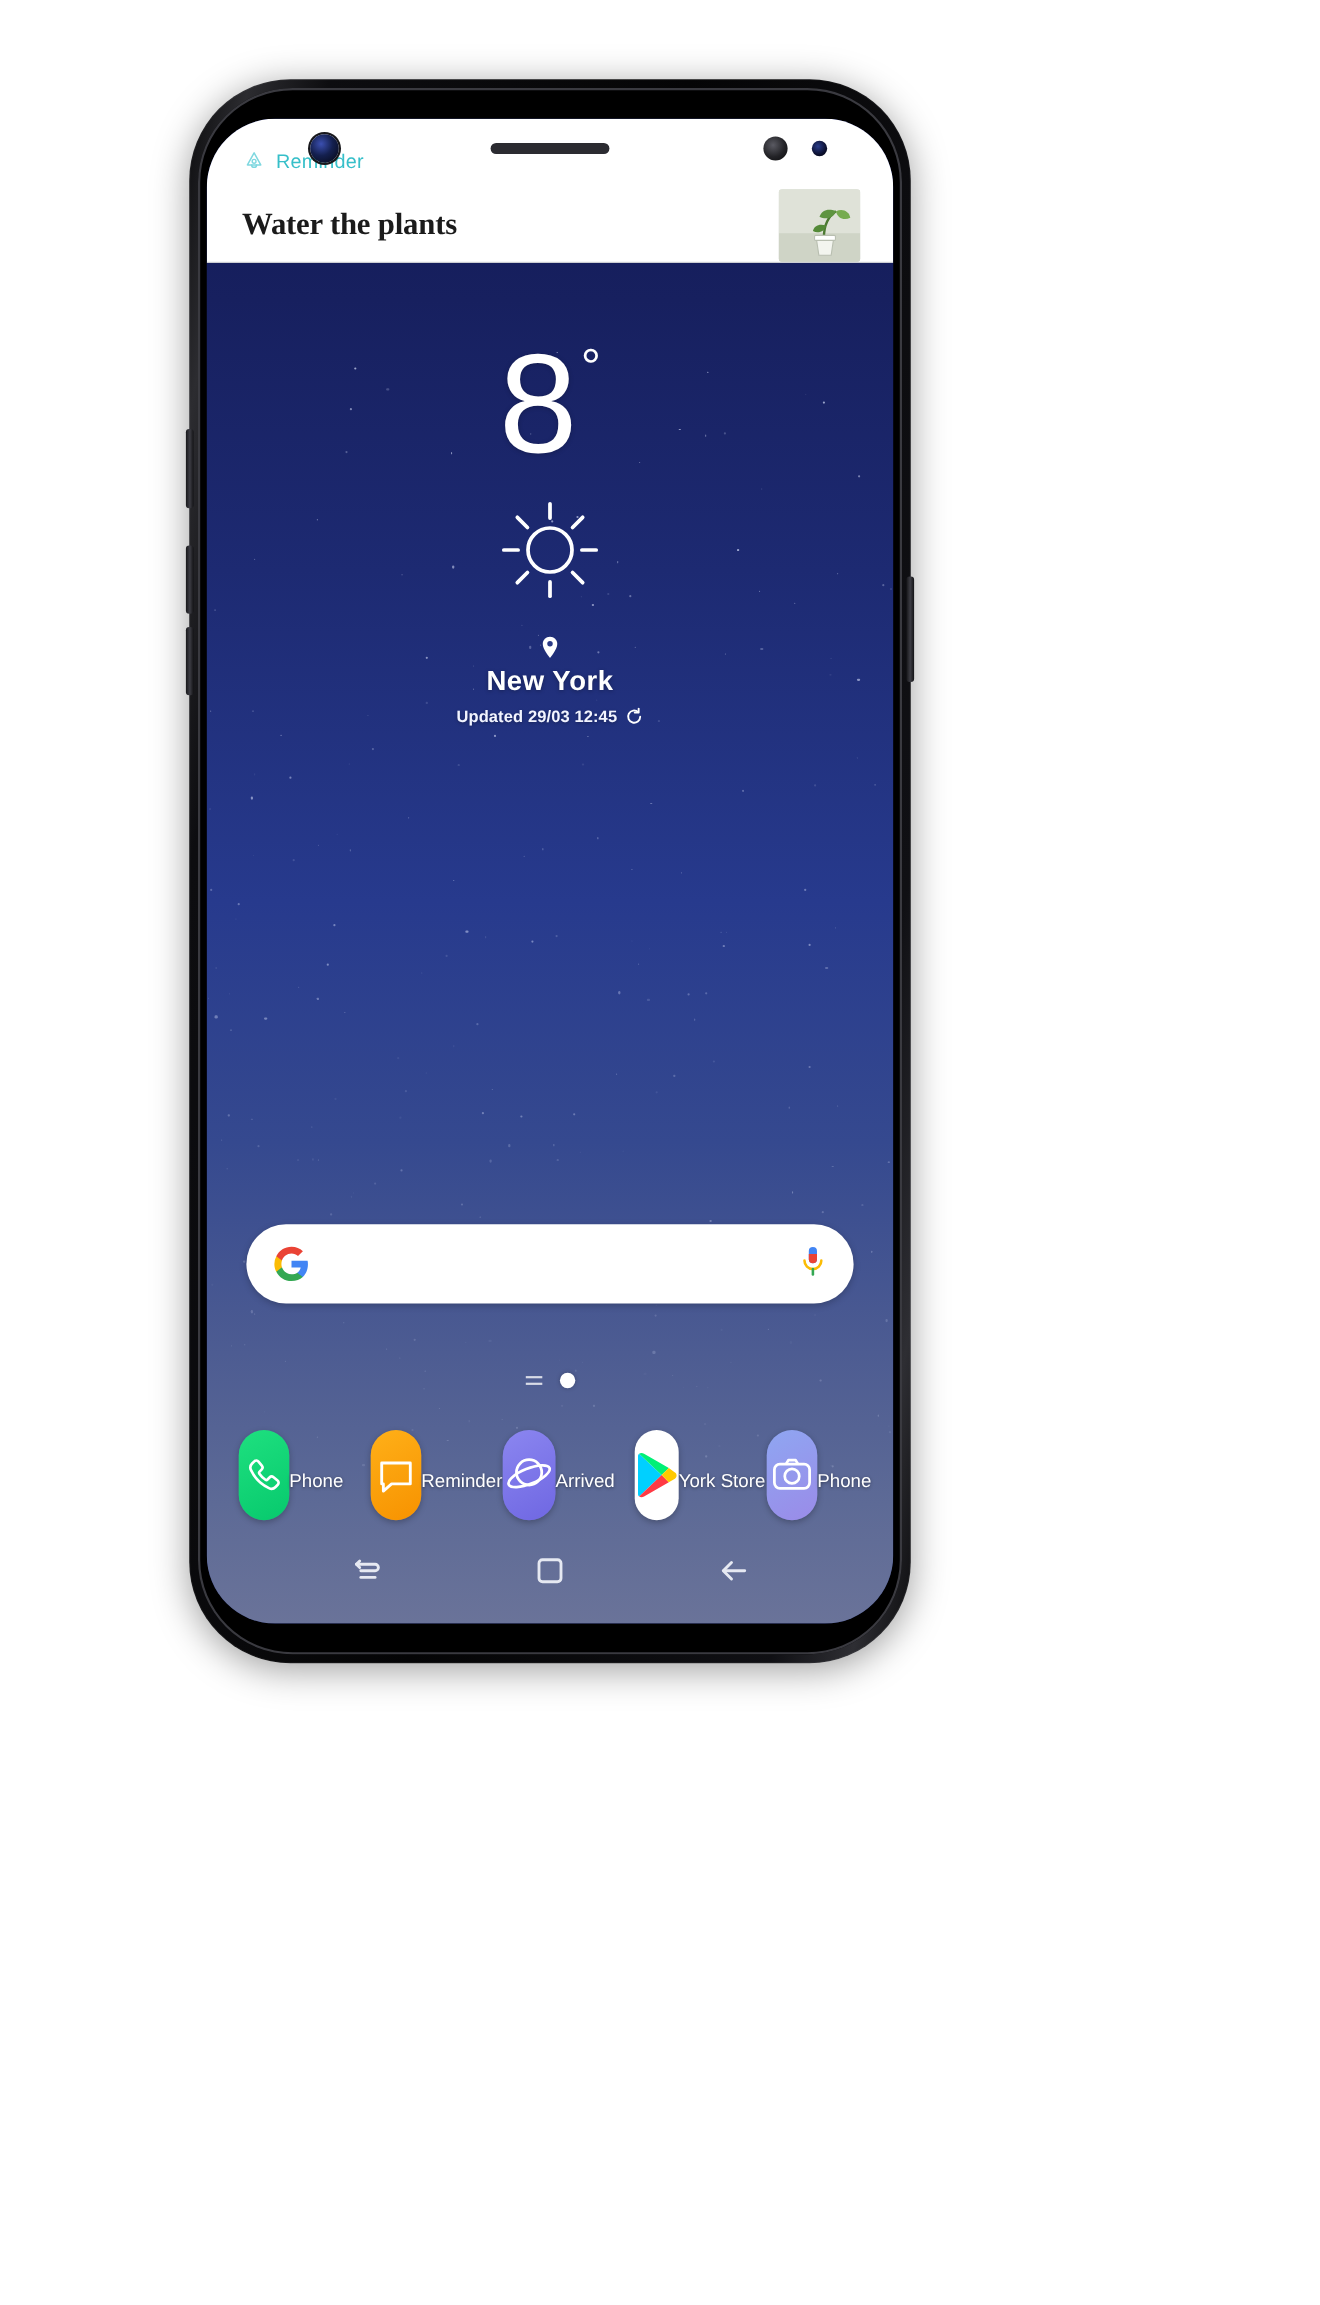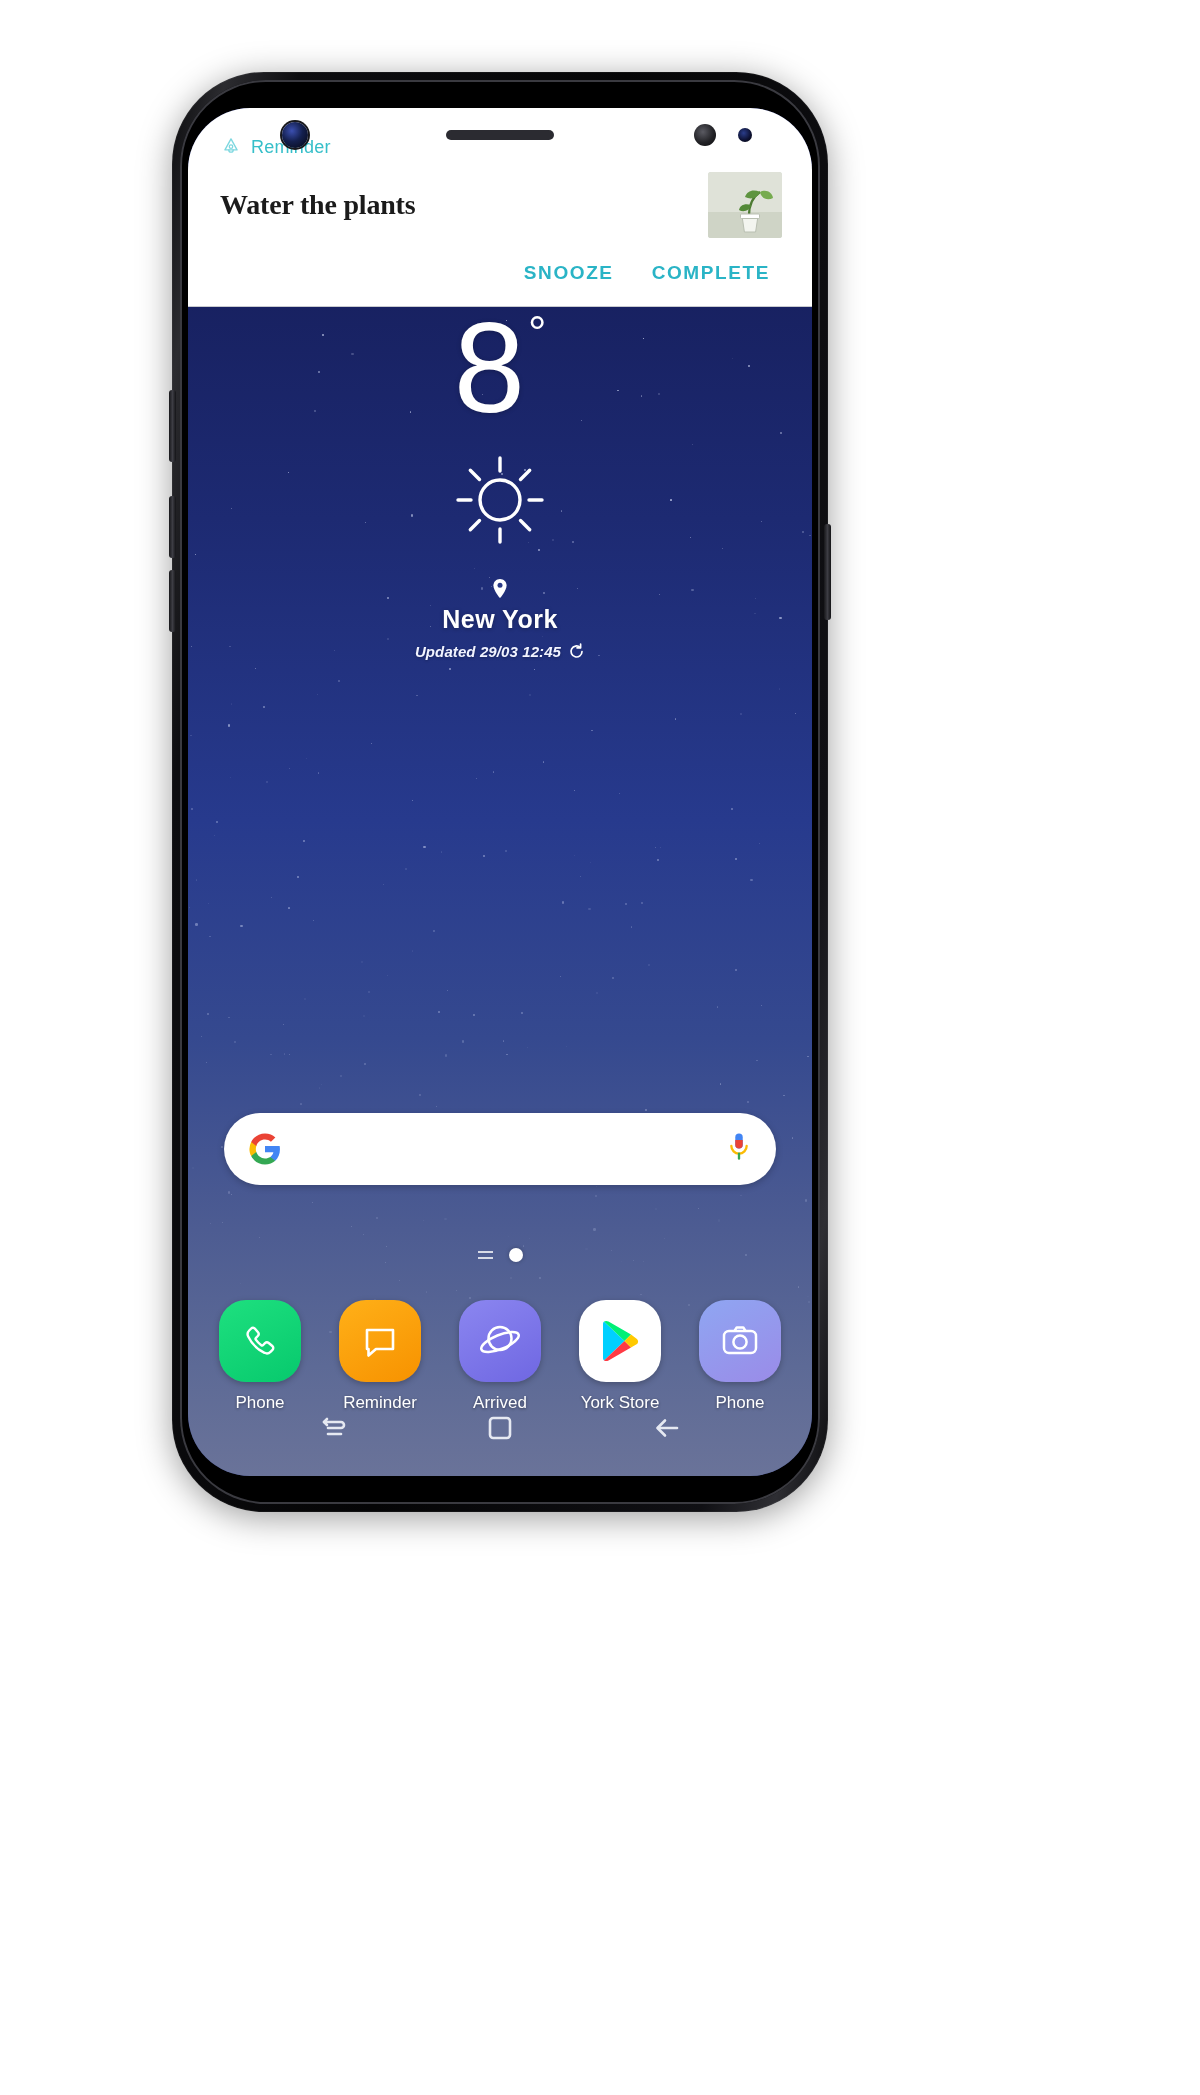--- a/index.html
+++ b/index.html
@@ -126,21 +126,21 @@
     font-size:46px; font-weight:300; margin-top:6px; margin-left:5px;
   }
   #weather-condition-icon{ margin-top:16px; display:flex; justify-content:center; }
   #weather-pin-icon{ margin-top:26px; display:flex; justify-content:center; }
   #weather-city{
     margin-top:6px; font-size:25px; font-weight:700; letter-spacing:.5px;
     text-shadow:0 1px 4px rgba(0,0,0,.3);
     text-align:center;
   }
   #weather-updated-row{
-    margin-top:9px; display:flex; align-items:center; justify-content:center; gap:7px;font-style:italic;
+    margin-top:9px; display:flex; align-items:center; justify-content:center; gap:7px;
   }
   #weather-updated-text{
     font-size:15px; font-weight:700; letter-spacing:.1px; color:#f2f4ff;
     text-shadow:0 1px 3px rgba(0,0,0,.3);
   }
 
   
   #google-search-bar{
     position:absolute; left:36px; right:36px; top:1005px; z-index:3;
     height:72px; background:#fff; border-radius:36px;
@@ -167,21 +167,21 @@
     width:14px; height:14px; border-radius:50%;
     background:#fff; box-shadow:0 0 4px rgba(0,0,0,.25);
   }
 
   
   #app-dock{
     position:absolute; left:0; right:0; top:1192px; z-index:3;
     display:flex; justify-content:center; gap:34px;
   }
   .dock-app{
-    width:86px; display:flex; flex-direction:column; align-items:center; cursor:pointer;
+    width:86px; display:flex; align-items:center; cursor:pointer;
   }
   .dock-icon{
     width:82px; height:82px; border-radius:27px;
     display:flex; align-items:center; justify-content:center;
     box-shadow:0 2px 6px rgba(0,0,0,.26);
   }
   .dock-label{
     margin-top:11px; font-size:17px; color:#fff; font-weight:400;
     text-shadow:0 1px 3px rgba(0,0,0,.45); white-space:nowrap;
   }
@@ -490,24 +490,20 @@
             <path d="M41 44 C41 32 46 24 52 20" fill="none" stroke="#4d7a33" stroke-width="2.2"></path>
             <path d="M52 20 C45 17 39 19 37 25 C43 28 50 26 52 20z" fill="#5e9440"></path>
             <path d="M52 20 C58 17 64 20 65 26 C59 29 53 26 52 20z" fill="#76ab4f"></path>
             <path d="M43 33 C37 31 32 33 31 38 C36 41 42 38 43 33z" fill="#548a38"></path>
             <path d="M34 44 h16 l-2.4 16 h-11.2z" fill="#f3f5ef" stroke="#b9bfb1" stroke-width="1"></path>
             <rect x="32.5" y="42" width="19" height="4.5" rx="1" fill="#ffffff" stroke="#b9bfb1" stroke-width="1"></rect>
           </svg>
         </div>
       </div>
 
-      <div id="notif-actions">
-        <button class="notif-action-btn">SNOOZE</button>
-        <button class="notif-action-btn">COMPLETE</button>
-      </div>
     </div>
 
     <div id="weather-widget">
 
       <div id="weather-temp-row">
         <span id="weather-temp">8</span>
         <span id="weather-degree">°</span>
       </div>
 
       <div id="weather-condition-icon">

